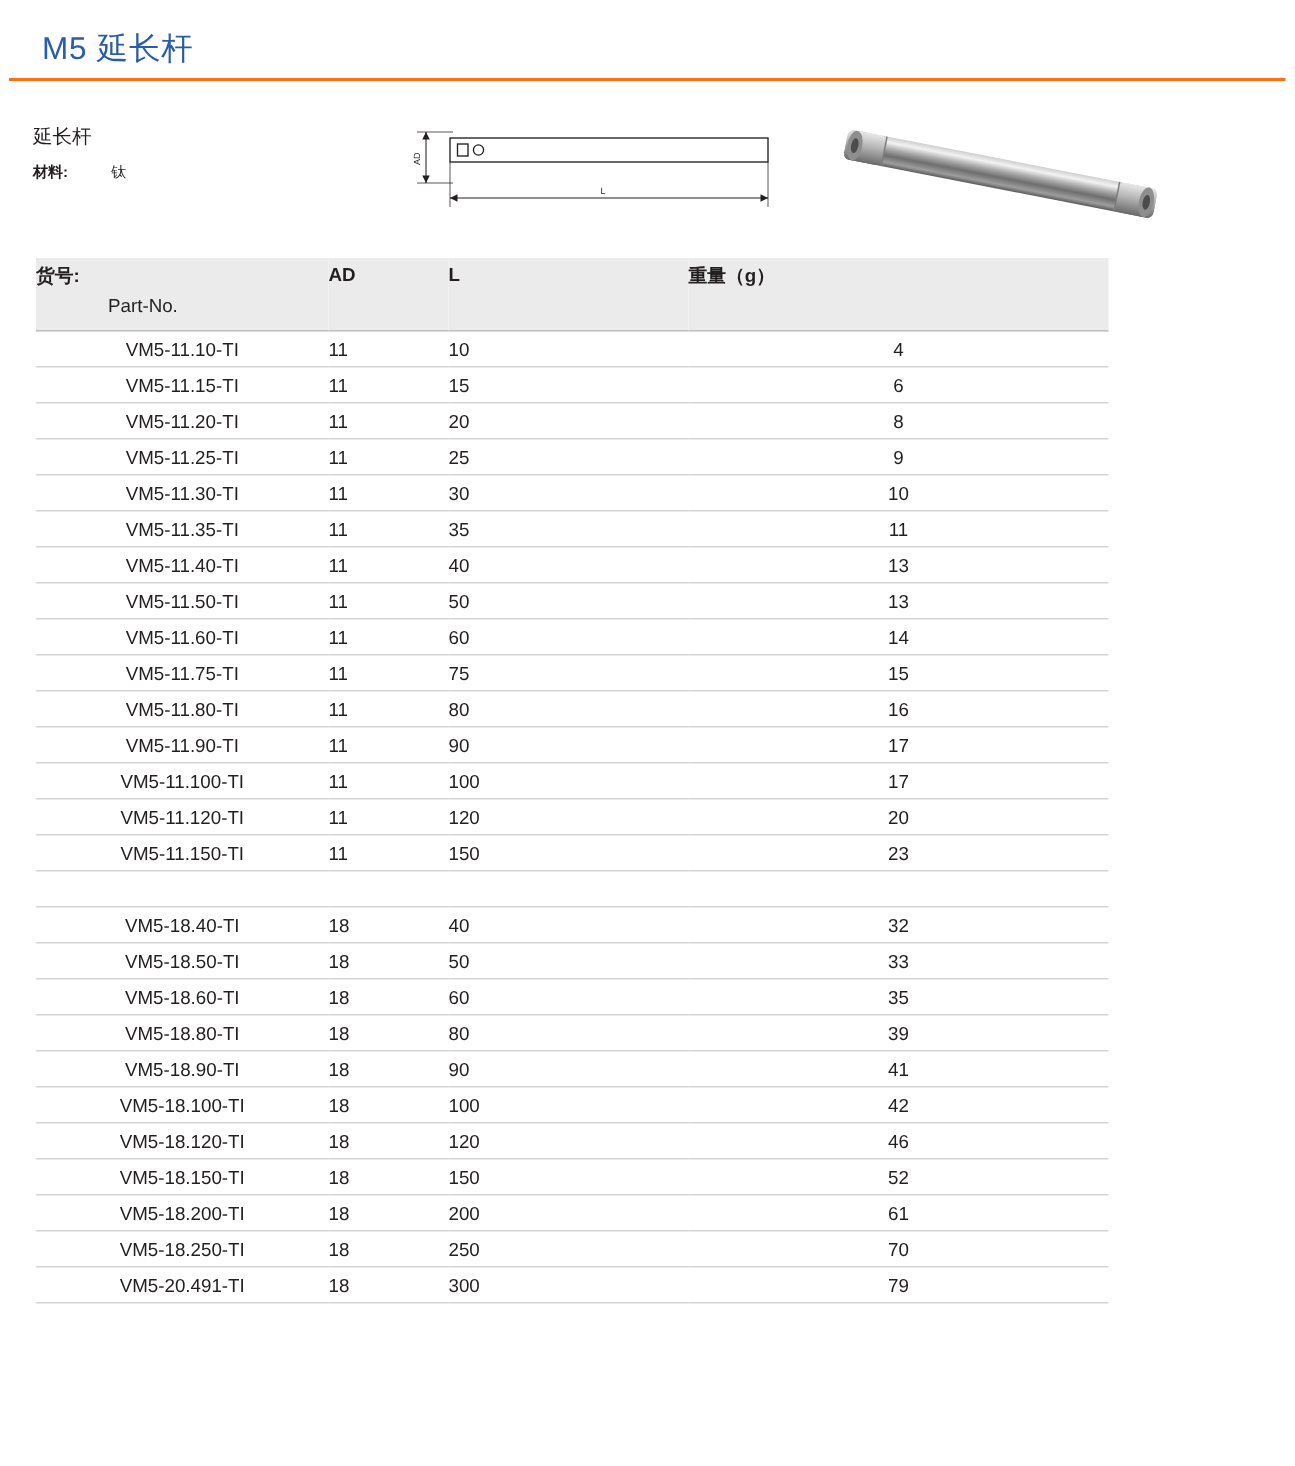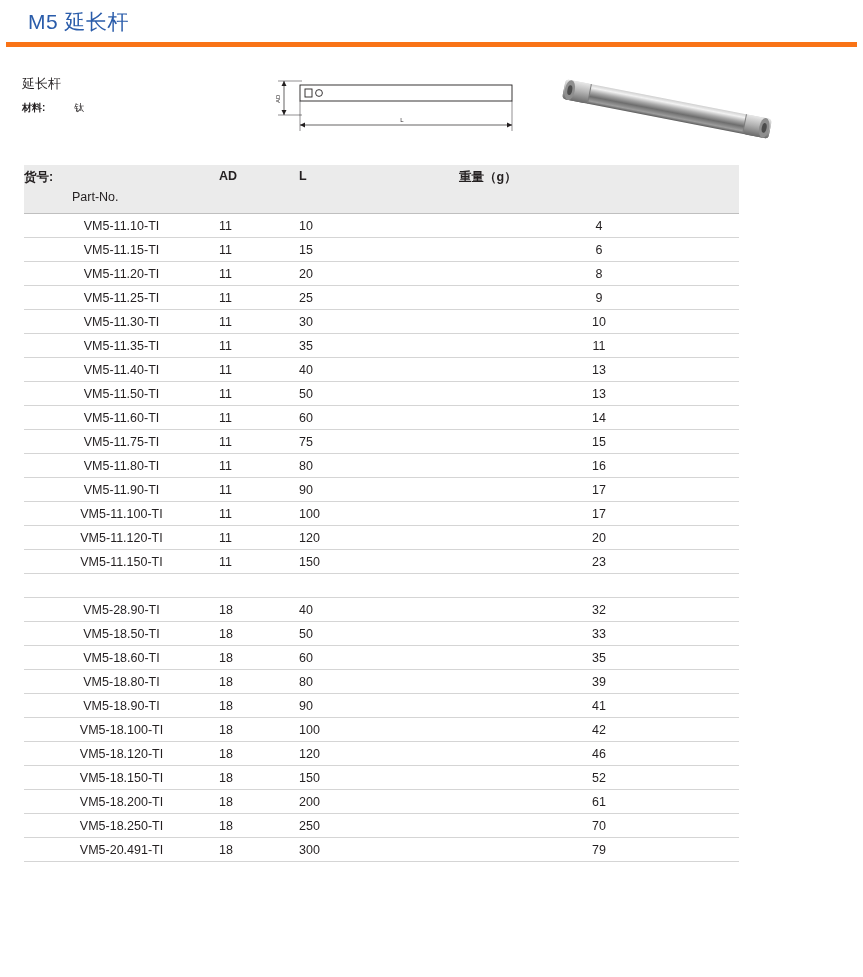--- a/index.html
+++ b/index.html
@@ -11,22 +11,22 @@
     height: 977px;
     background: #ffffff;
     font-family: "Liberation Sans", sans-serif;
     color: #231f20;
     position: relative;
     overflow: hidden;
   }
 
   
   .page-header {
-    padding: 8px 0 6px 22px;
-    border-bottom: 5px solid #f97316;
+    padding: 18px 0 6px 22px;
+    border-bottom: 2px solid #f97316;
     margin: 0 6px 0 6px;
   }
   .page-title {
     font-size: 21px;
     color: #2a5caa;
     font-weight: normal;
     letter-spacing: 0.5px;
   }
 
   
@@ -295,21 +295,21 @@
         <tr>
           <td class="c-part">VM5-11.150-TI</td>
           <td class="c-ad">11</td>
           <td class="c-l">150</td>
           <td class="c-w">23</td>
         </tr>
         <tr class="spacer">
           <td colspan="4"></td>
         </tr>
         <tr>
-          <td class="c-part">VM5-28.90-TI</td>
+          <td class="c-part">VM5-18.40-TI</td>
           <td class="c-ad">18</td>
           <td class="c-l">40</td>
           <td class="c-w">32</td>
         </tr>
         <tr>
           <td class="c-part">VM5-18.50-TI</td>
           <td class="c-ad">18</td>
           <td class="c-l">50</td>
           <td class="c-w">33</td>
         </tr>

